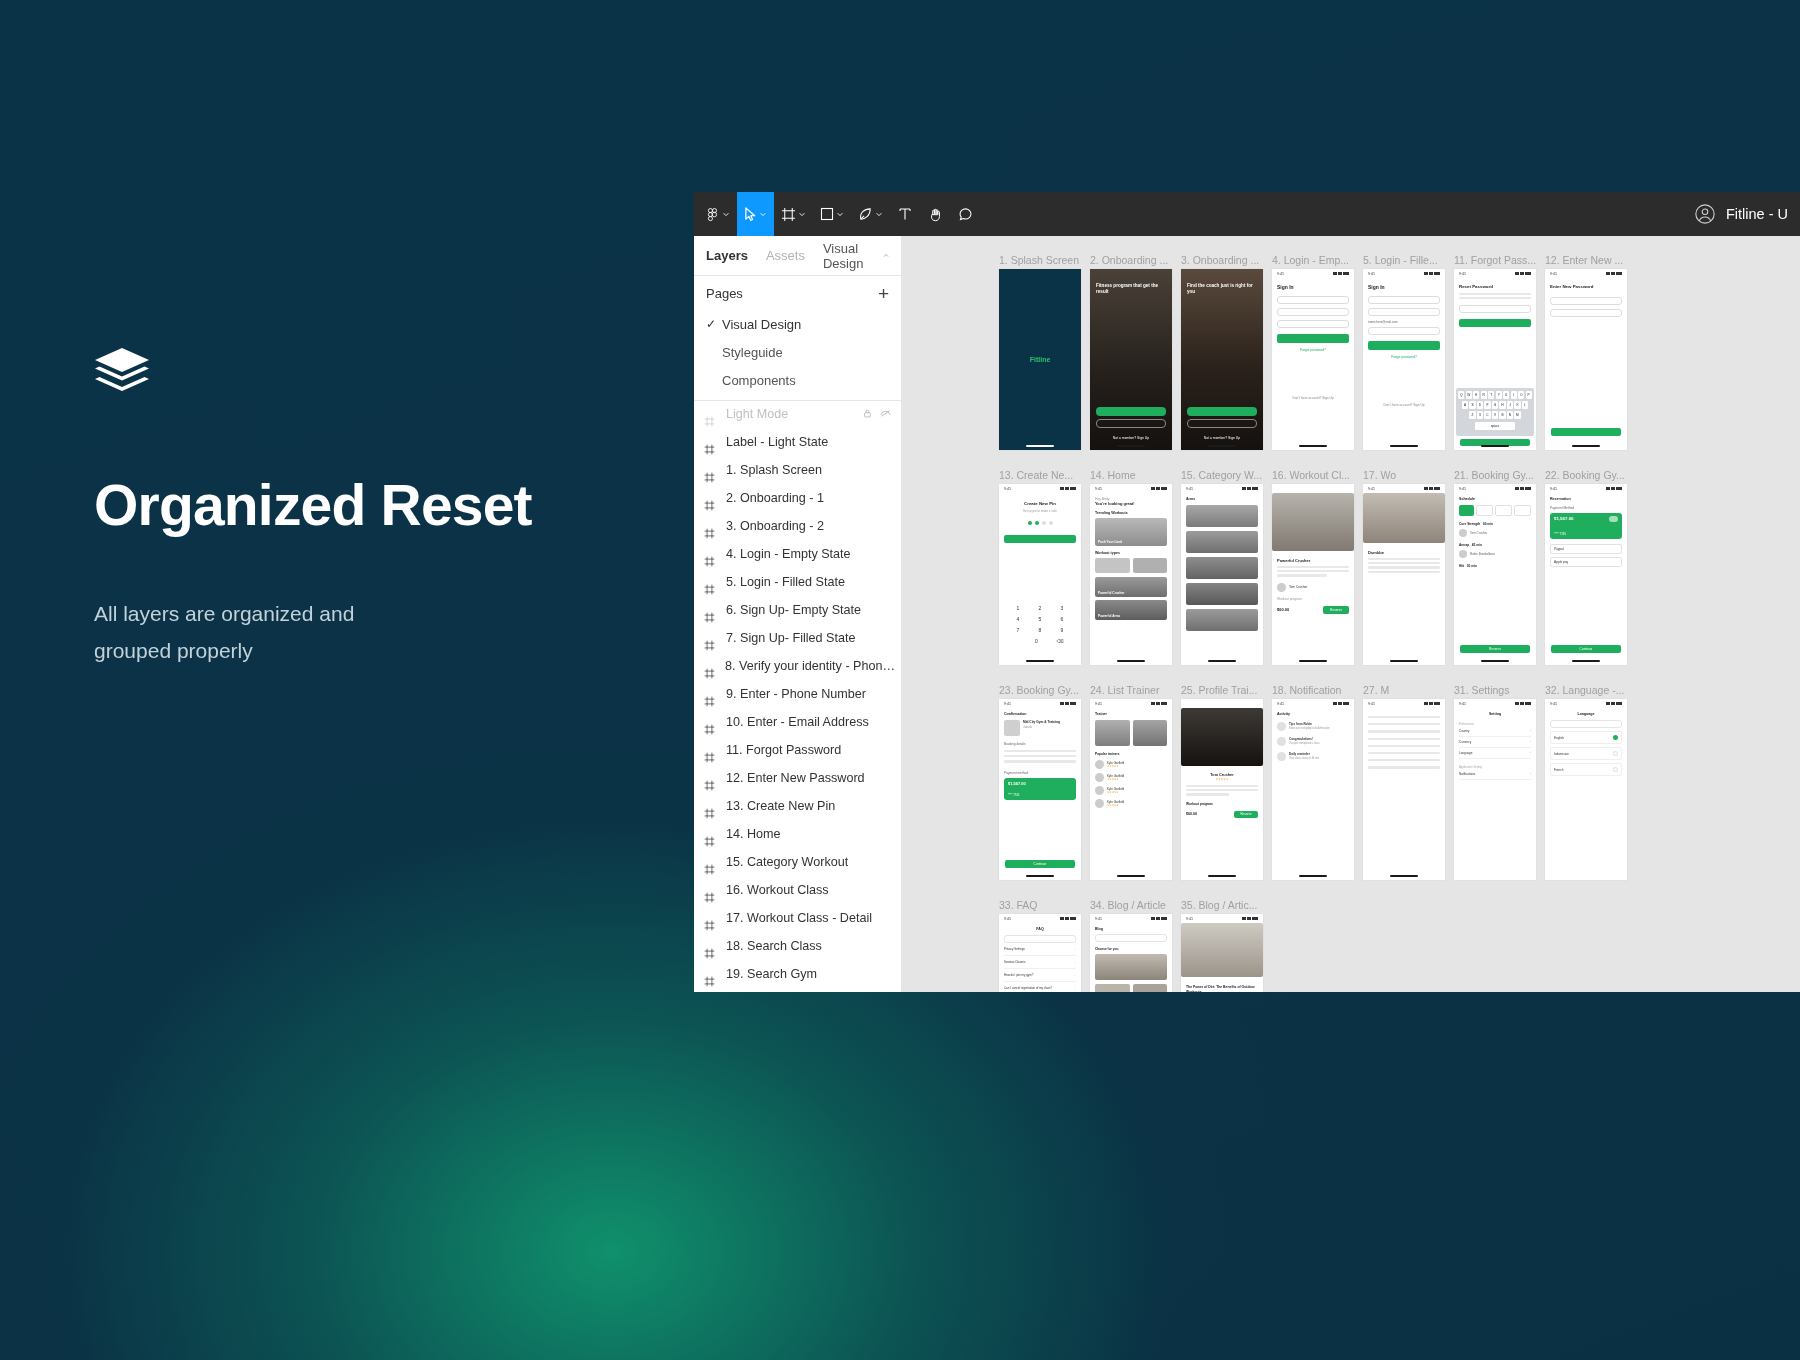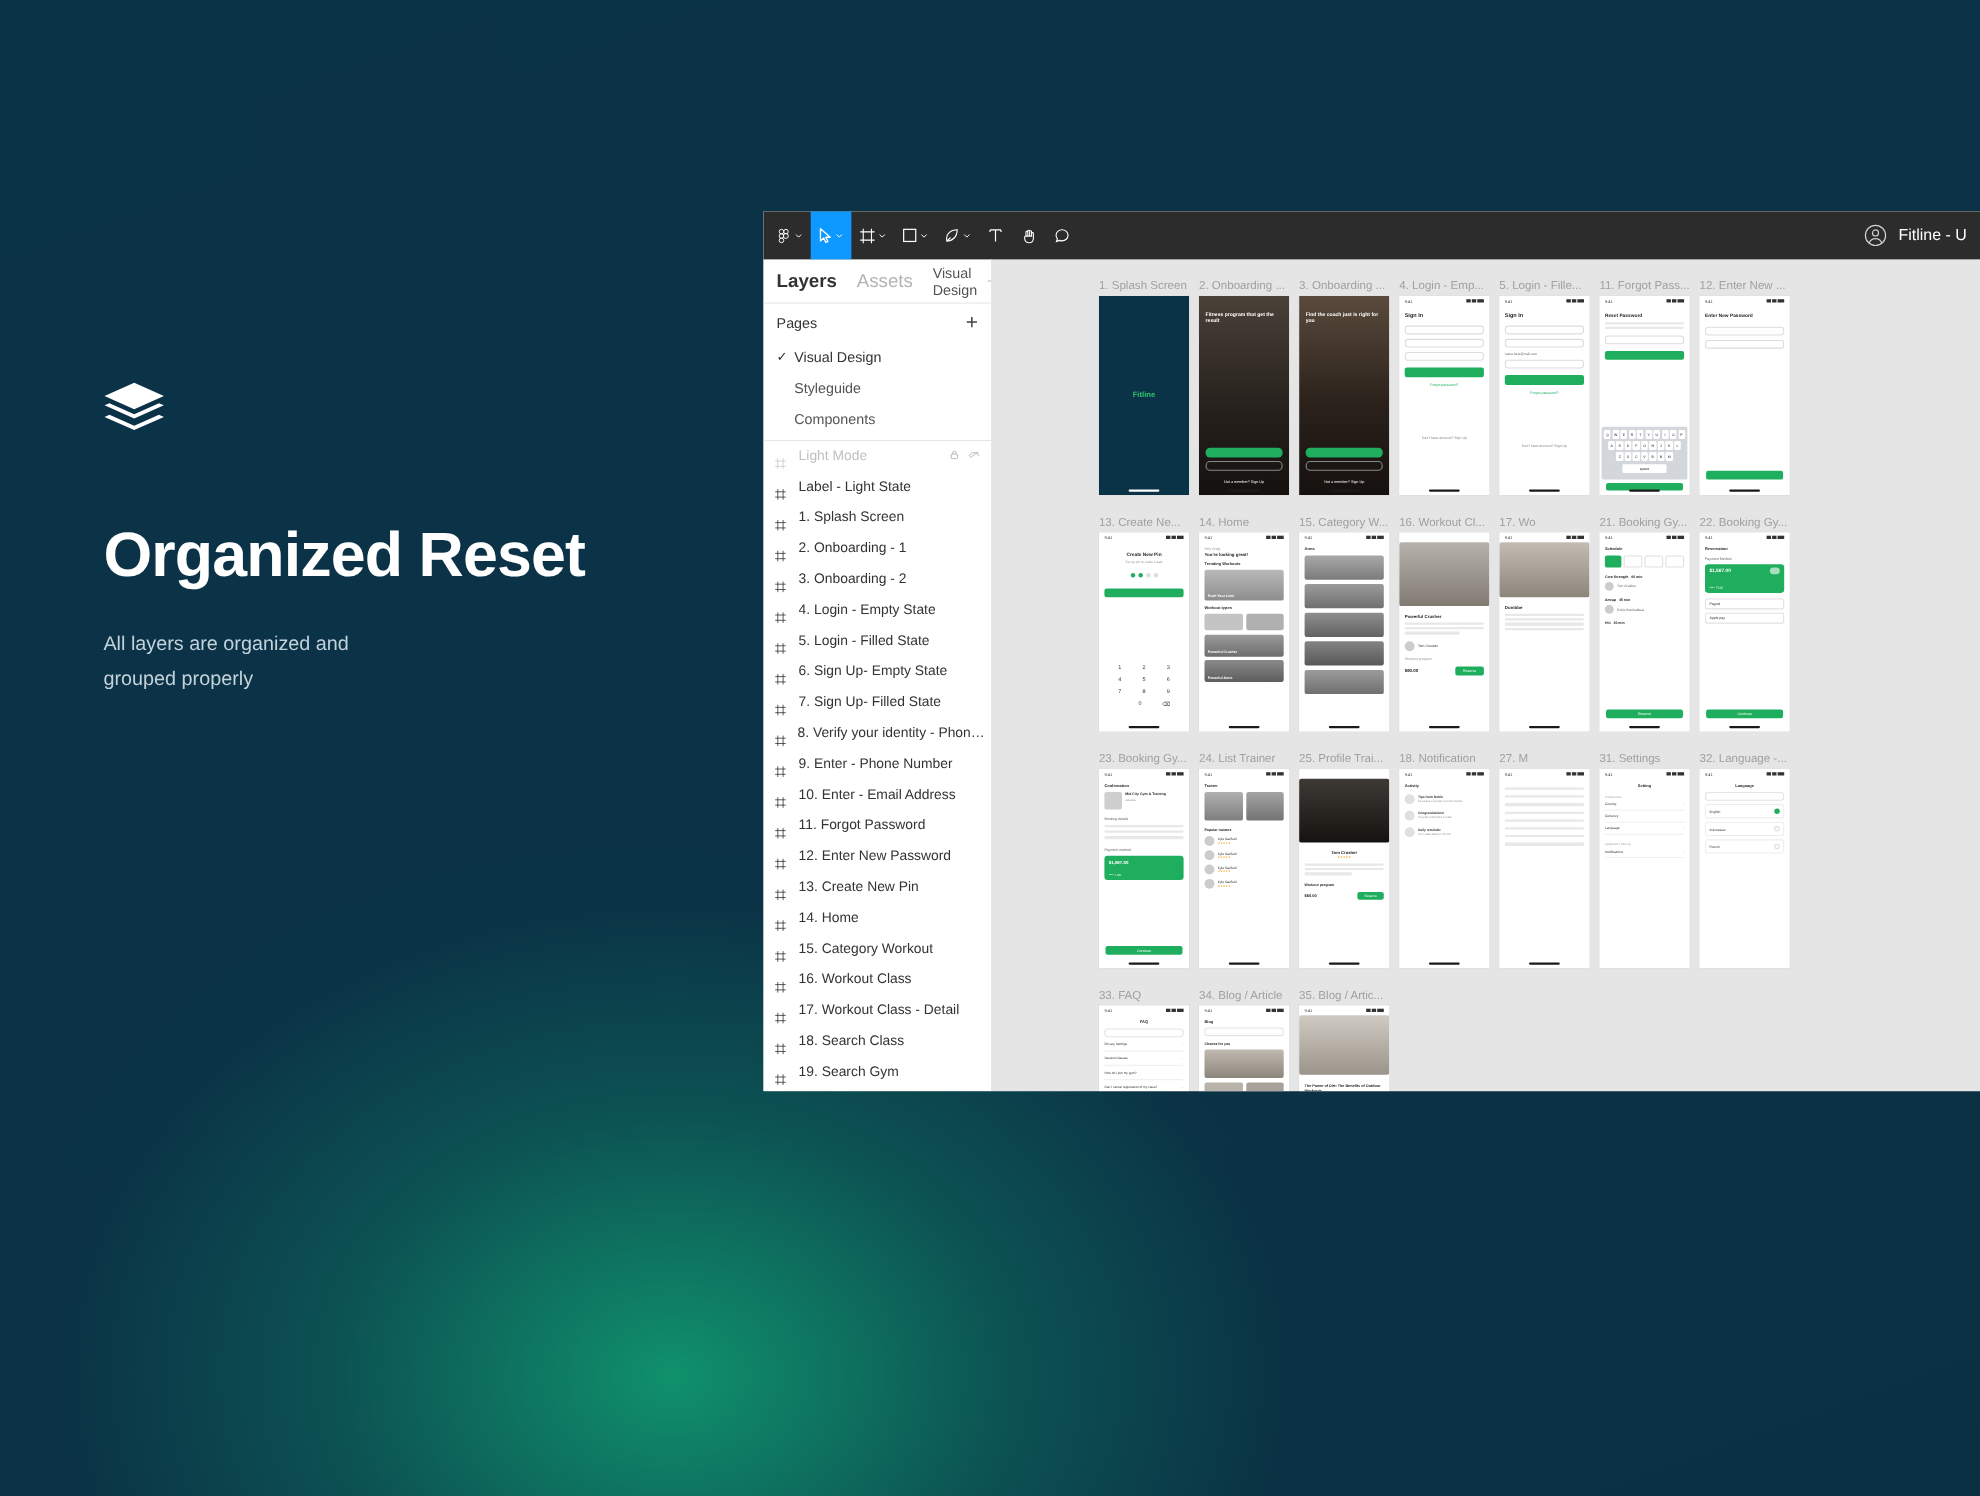--- a/index.html
+++ b/index.html
@@ -23,22 +23,22 @@
     position: absolute; left: 94px; top: 346px; width: 560px;
     color: #ffffff;
   }
   #logo-mark { width: 56px; height: 56px; display:block; margin-bottom: 64px; }
   #hero-title {
     font-size: 57px; line-height: 1.38; font-weight: 700;
     letter-spacing: -0.8px; color: #ffffff;
     font-family: "Liberation Sans", sans-serif;
   }
   #hero-sub {
-    margin-top: 24px;
-    font-size: 18px; line-height: 1.78; font-weight: 400;
+    margin-top: 50px;
+    font-size: 21px; line-height: 1.78; font-weight: 400;
     color: #c3d2da;
   }
 
   
   #figma-window {
     position: absolute; left: 694px; top: 192px;
     width: 1106px; height: 800px;
     overflow: hidden;
     background: #e5e5e5;
   }
@@ -74,21 +74,21 @@
   #left-panel {
     position: absolute; left: 0; top: 0; width: 208px; height: 756px;
     background: #ffffff; border-right: 1px solid #e5e5e5;
     display: flex; flex-direction: column;
   }
   #panel-tabs {
     height: 40px; display: flex; align-items: center;
     padding: 0 12px; gap: 18px;
     border-bottom: 1px solid #e6e6e6;
   }
-  .panel-tab { font-size: 17px; color: #b3b3b3; }
+  .panel-tab { font-size: 13px; color: #b3b3b3; }
   .panel-tab.active { color: #333333; font-weight: 600; }
   #page-selector {
     margin-left: auto; display: flex; align-items: center; gap: 5px;
     font-size: 13px; color: #545454;
   }
   #pages-header {
     height: 34px; display: flex; align-items: center;
     padding: 0 12px; font-size: 13px; color: #333333;
   }
   #add-page { margin-left: auto; font-size: 19px; color: #444; line-height: 1; }

